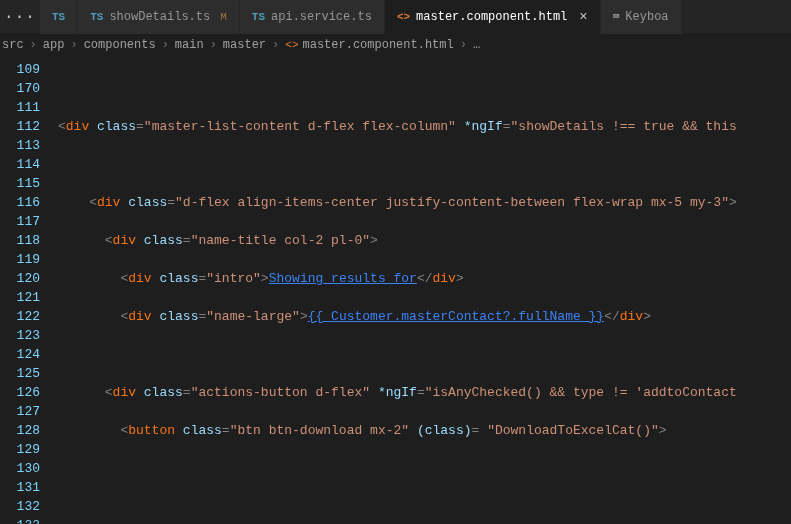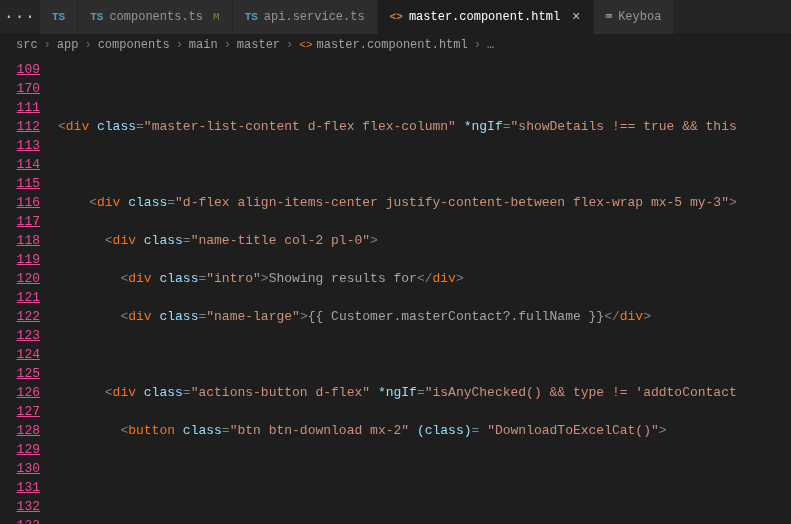--- a/index.html
+++ b/index.html
@@ -55,74 +55,73 @@
   }
   .ts-icon { color: #519aba; }
   .html-icon { color: #e37933; }
   .kb-icon { color: #c5c5c5; }
   .tab .suffix { color: #8c7a3f; margin-left: 4px; font-size: 11px; }
   .tab .close { color: #c5c5c5; margin-left: 6px; font-size: 14px; }
   .breadcrumb {
     display: flex;
     align-items: center;
     height: 22px;
-    padding-left: 16px;
+    padding-left: 2px;
     background: #1e1e1e;
     color: #a0a0a0;
     font-size: 12px;
     gap: 4px;
   }
   .breadcrumb .sep { color: #6e6e6e; margin: 0 2px; }
   .breadcrumb .bc-icon { color: #e37933; font-size: 11px; }
   .editor {
     display: flex;
     height: calc(524px - 34px - 22px);
     overflow: hidden;
     line-height: 19px;
     font-size: 13px;
     position: relative;
   }
   .gutter {
     width: 58px;
     text-align: right;
     padding-right: 18px;
-    color: #ec4899;
+    color: #7dd3fc;
     user-select: none;
     padding-top: 4px;
-    text-decoration: underline;
   }
   .code {
     flex: 1;
     padding-top: 4px;
     white-space: pre;
     overflow: hidden;
   }
   .line { height: 19px; }
   .gline { height: 19px; }
   .p { color: #808080; }
   .tg { color: #f97316; }
   .at { color: #9cdcfe; }
   .st { color: #ce9178; }
-  .tx { color: #a3a3a3; }
+  .tx { color: #3b82f6; text-decoration: underline; }
   .dots { letter-spacing: 1px; }
 </style>
 </head>
 <body>
 
 <div class="top-bar">
   <div class="top-icon">
       <span class="dots">···</span>
     </div>
   <div class="tabs">
     <div class="tab">
       <span class="icon ts-icon">TS</span>
     </div>
     <div class="tab">
       <span class="icon ts-icon">TS</span>
-      <span>components.ts</span>
+      <span>showDetails.ts</span>
       <span class="suffix">M</span>
     </div>
     <div class="tab">
       <span class="icon ts-icon">TS</span>
       <span>api.service.ts</span>
     </div>
     <div class="tab active">
       <span class="icon html-icon">&lt;&gt;</span>
       <span>master.component.html</span>
       <span class="close">×</span>

